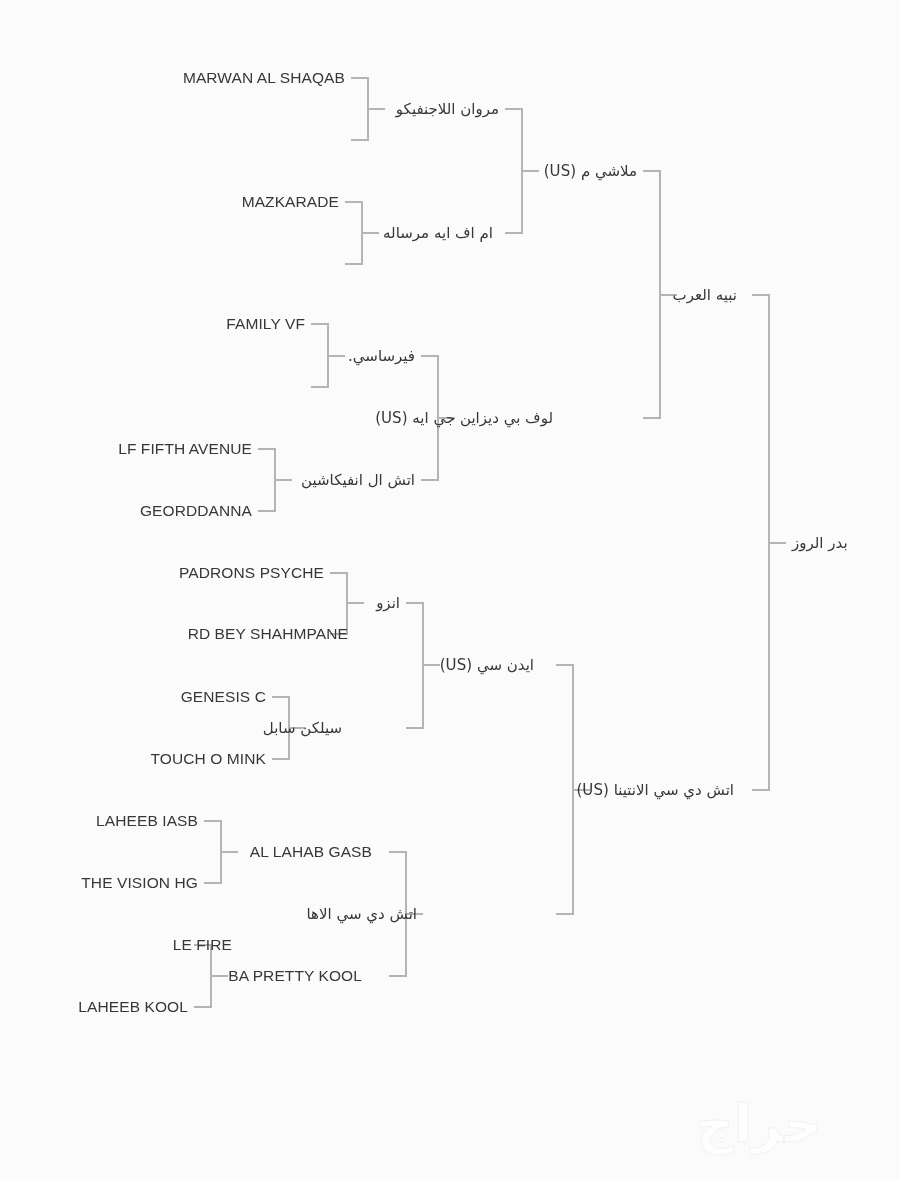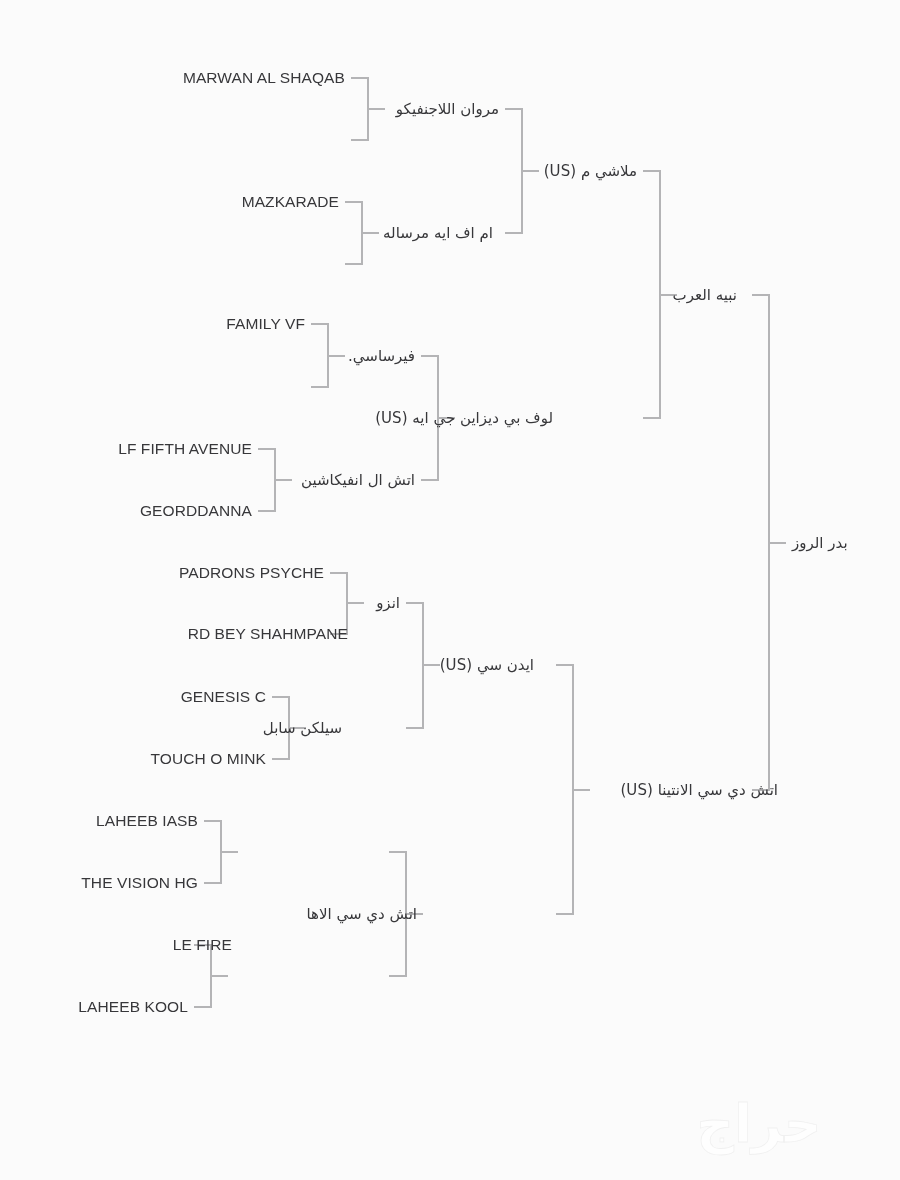--- a/index.html
+++ b/index.html
@@ -120,28 +120,30 @@
   <div class="node gen1 rightal" style="left:0px;width:198px;top:883px;">THE VISION HG</div>
   <div class="node gen1 rightal" style="left:0px;width:188px;top:945px;padding-left:44px;">LE FIRE</div>
   <div class="node gen1 rightal" style="left:0px;width:188px;top:1007px;">LAHEEB KOOL</div>
 
   <div class="node gen2 ar rightal" style="left:279px;width:220px;top:109px;">مروان اللاجنفيكو</div>
   <div class="node gen2 ar rightal" style="left:273px;width:220px;top:233px;">ام اف ايه مرساله</div>
   <div class="node gen2 ar rightal" style="left:219px;width:196px;top:356px;">فيرساسي.</div>
   <div class="node gen2 ar rightal" style="left:186px;width:229px;top:480px;">اتش ال انفيكاشين</div>
   <div class="node gen2 ar rightal" style="left:200px;width:200px;top:603px;">انزو</div>
   <div class="node gen2 ar rightal" style="left:142px;width:200px;top:728px;">سيلكن سابل</div>
+  <div class="node gen2 rightal" style="left:44px;width:328px;top:852px;">AL LAHAB GASB</div>
+  <div class="node gen2 rightal" style="left:34px;width:328px;top:976px;">BA PRETTY KOOL</div>
 
   <div class="node gen3 ar rightal" style="left:433px;width:204px;top:171px;">ملاشي م (US)</div>
   <div class="node gen3 ar rightal" style="left:331px;width:222px;top:418px;">لوف بي ديزاين جي ايه (US)</div>
   <div class="node gen3 ar rightal" style="left:334px;width:200px;top:665px;">ايدن سي (US)</div>
   <div class="node gen3 ar rightal" style="left:217px;width:200px;top:914px;">اتش دي سي الاها</div>
 
   <div class="node gen4 ar rightal" style="left:557px;width:180px;top:295px;">نبيه العرب</div>
-  <div class="node gen4 ar rightal" style="left:518px;width:260px;top:790px;">اتش دي سي الانتينا (US)</div>
+  <div class="node gen4 ar rightal" style="left:474px;width:260px;top:790px;">اتش دي سي الانتينا (US)</div>
 
   <div class="node gen5 ar leftal" style="left:792px;width:100px;top:543px;">بدر الروز</div>
 
   <div id="watermark">
     <svg viewBox="0 0 230 70" xmlns="http://www.w3.org/2000/svg">
       <text x="115" y="52" text-anchor="middle" font-family="DejaVu Sans, Liberation Sans, sans-serif" font-size="52" font-weight="700" fill="#ffffff" stroke="#f0f0f0" stroke-width="0.8" opacity="0.95">حراج</text>
     </svg>
   </div>
 
 </div>

